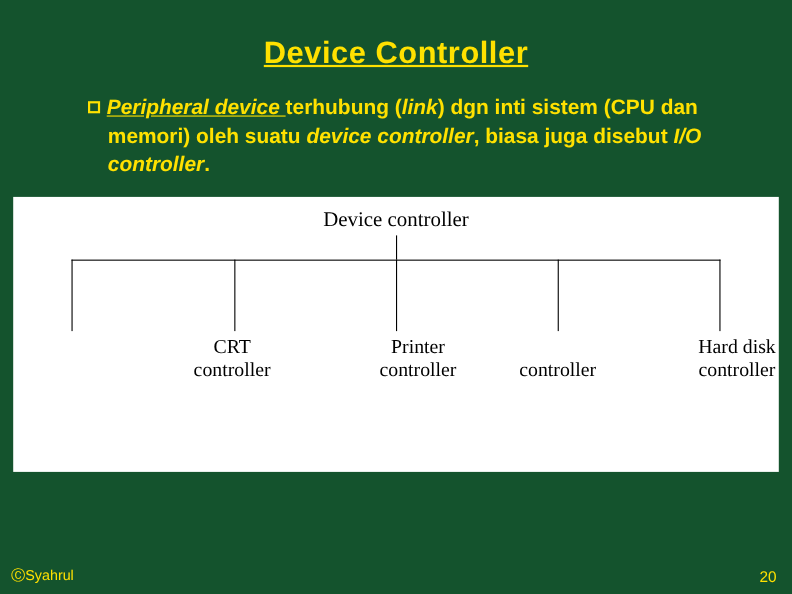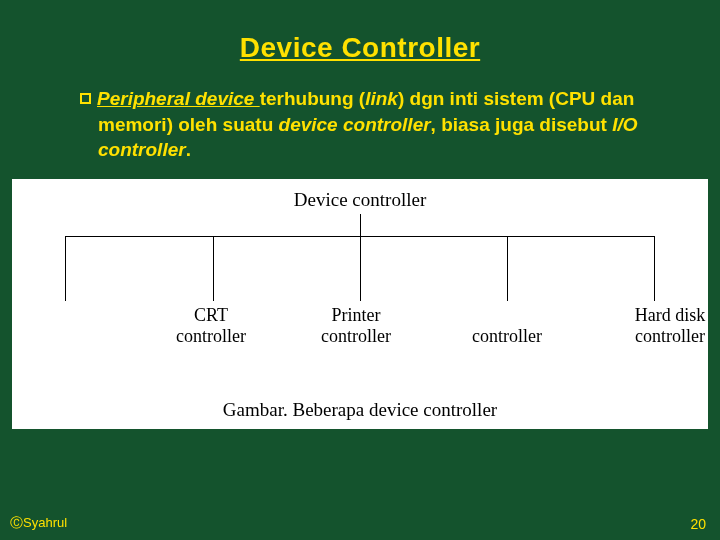--- a/index.html
+++ b/index.html
@@ -143,32 +143,31 @@
       <div class="vline" style="left:53px"></div>
       <div class="vline" style="left:201px"></div>
       <div class="vline" style="left:348px"></div>
       <div class="vline" style="left:495px"></div>
       <div class="vline" style="left:642px"></div>
 
       <div class="leaf" style="left:199px">
         <span>CRT</span><br>
         <span>controller</span>
       </div>
-      <div class="leaf" style="left:344px">
+      <div class="leaf" style="left:368px">
         <span>Printer</span><br>
         <span>controller</span>
       </div>
       <div class="leaf" style="left:495px">
         <br>
         <span>controller</span>
       </div>
       <div class="leaf" style="left:658px">
         <span>Hard disk</span><br>
         <span>controller</span>
       </div>
     </div>
-    <div class="caption">Gambar. Beberapa device controller</div>
   </div>
 
   <div class="footer-left">ⒸSyahrul</div>
   <div class="footer-right">20</div>
 
 </div>
 
 </body></html>

